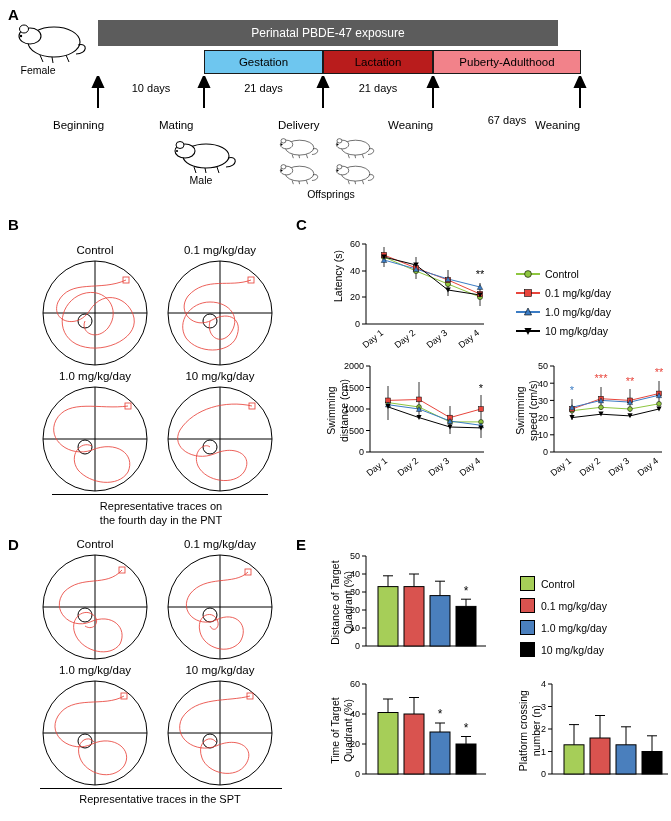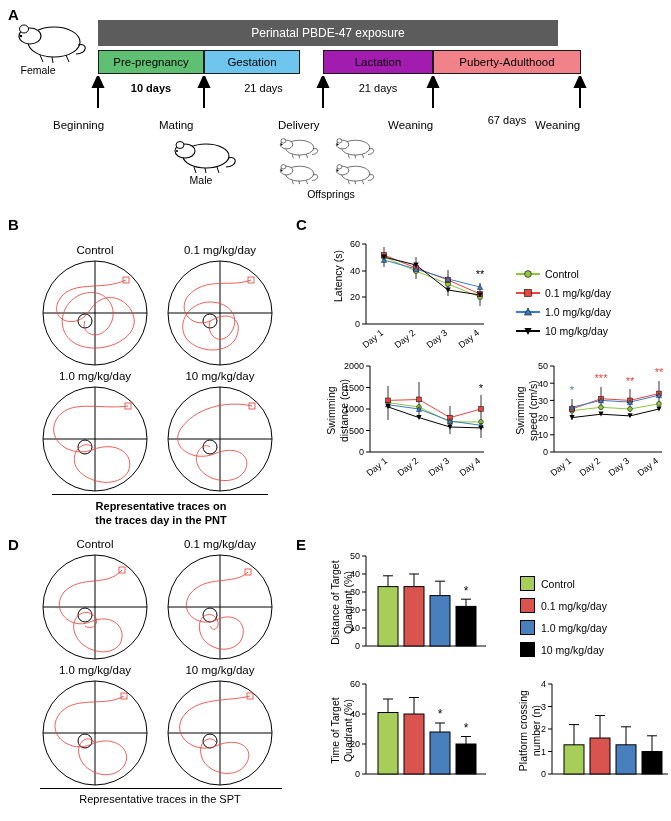--- a/index.html
+++ b/index.html
@@ -77,26 +77,25 @@
     <ellipse cx="16" cy="24" rx="11" ry="8" fill="#fff" stroke="#000" stroke-width="1.1"></ellipse>
     <ellipse cx="10" cy="17" rx="4.5" ry="4" fill="#fff" stroke="#000" stroke-width="1"></ellipse>
     <circle cx="7" cy="24" r="1.2" fill="#000"></circle>
     <path d="M64 33 C74 30, 74 42, 62 42" fill="none" stroke="#000" stroke-width="1.1"></path>
     <path d="M26 43 l3 7 M38 45 l1 6 M52 43 l3 7" stroke="#000" stroke-width="1" fill="none"></path>
   </svg>
   <div class="small-label" style="left:10px;top:64px;width:56px;">Female</div>
 
   <div class="timeline-bar tl-top" style="left:98px;top:20px;width:460px;height:26px;">Perinatal PBDE-47 exposure</div>
 
-  <div class="timeline-bar tl-seg" style="left:98px;top:50px;width:106px;height:24px;background:#5fbf72;">Pre-pregnancy</div>
-  <div class="timeline-bar tl-seg" style="left:204px;top:50px;width:96px;height:24px;background:#6ec6ef;">Gestation</div>
-  <div class="timeline-bar tl-seg" style="left:323px;top:50px;width:110px;height:24px;background:#a21caf;">Lactation</div>
+  <div class="timeline-bar tl-seg" style="left:204px;top:50px;width:119px;height:24px;background:#6ec6ef;">Gestation</div>
+  <div class="timeline-bar tl-seg" style="left:323px;top:50px;width:110px;height:24px;background:#b91c1c;">Lactation</div>
   <div class="timeline-bar tl-seg" style="left:433px;top:50px;width:148px;height:24px;background:#f2828a;">Puberty-Adulthood</div>
 
-  <div class="days-label" style="left:98px;top:82px;width:106px;font-weight:bold;">10 days</div>
+  <div class="days-label" style="left:98px;top:82px;width:106px;">10 days</div>
   <div class="days-label" style="left:204px;top:82px;width:119px;">21 days</div>
   <div class="days-label" style="left:323px;top:82px;width:110px;">21 days</div>
   <div class="days-label" style="left:433px;top:82px;width:148px;margin-top:32px;">67 days</div>
 
   <svg style="position:absolute;left:90px;top:76px;" width="510" height="32">
     <g stroke="#000" stroke-width="2" fill="#000">
       <line x1="8" y1="32" x2="8" y2="10"></line>
         <polygon points="8,0 3,11 13,11"></polygon>
       <line x1="114" y1="32" x2="114" y2="10"></line>
         <polygon points="114,0 109,11 119,11"></polygon>
@@ -195,23 +194,23 @@
     <rect x="93" y="19" width="6" height="6"></rect>
     <path d="M221 22 C200 30, 176 18, 158 38 C146 54, 164 72, 182 62 C200 52, 214 62, 206 80 C198 96, 168 96, 156 80 C146 64, 160 44, 180 44 C200 44, 212 60, 200 76 C190 88, 176 78, 180 63"></path>
     <rect x="218" y="19" width="6" height="6"></rect>
     <path d="M98 148 C70 152, 38 140, 26 162 C16 182, 40 200, 62 192 C86 182, 106 196, 98 214 C88 230, 60 226, 48 212 C38 198, 50 182, 62 188"></path>
     <rect x="95" y="145" width="6" height="6"></rect>
     <path d="M222 148 C196 142, 164 150, 150 172 C140 190, 164 204, 184 196 C206 186, 224 198, 214 214 C204 228, 176 224, 168 208 C162 194, 174 184, 180 189"></path>
     <rect x="219" y="145" width="6" height="6"></rect>
   </g>
 </svg>
 
-<div class="cap" style="left:36px;top:500px;width:250px;font-weight:bold;">
+<div class="cap" style="left:36px;top:500px;width:250px;">
   <span>Representative traces on</span><br>
-  <span>the traces day in the PNT</span>
+  <span>the fourth day in the PNT</span>
 </div>
 <div class="hrule" style="left:52px;top:494px;width:216px;"></div>
 
 <div class="panel-letter" style="left:296px;top:216px;">C</div>
 
 <div class="axis-title rot" style="left:293px;top:270px;width:90px;">Latency (s)</div>
 <svg style="position:absolute;left:336px;top:238px;" width="160" height="120">
   <g stroke="#000" stroke-width="1" fill="none">
     <line x1="30" y1="6" x2="30" y2="86"></line>
     <line x1="30" y1="86" x2="148" y2="86"></line>

